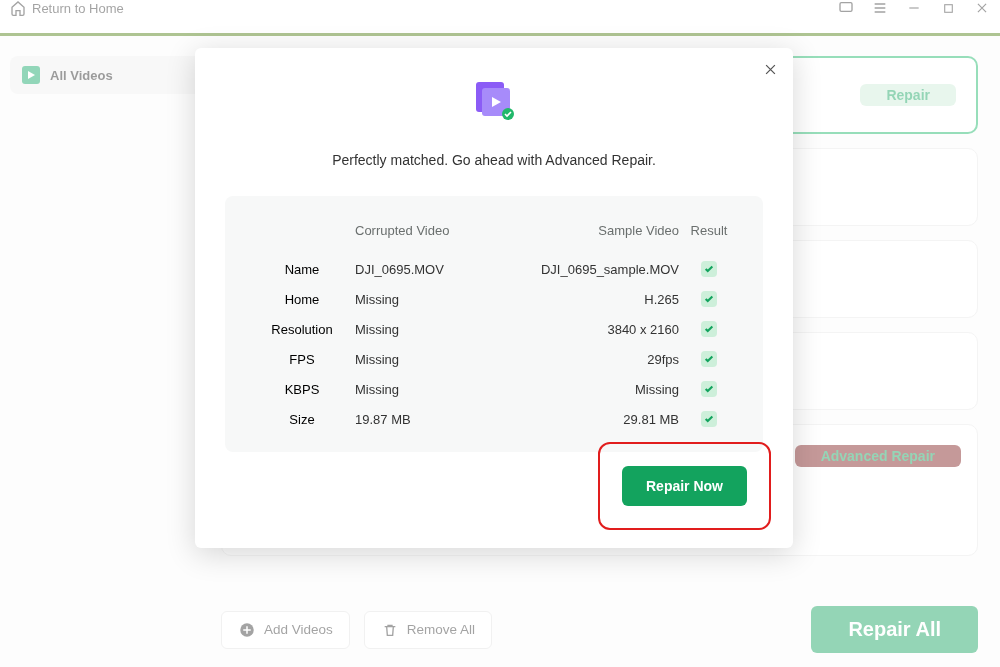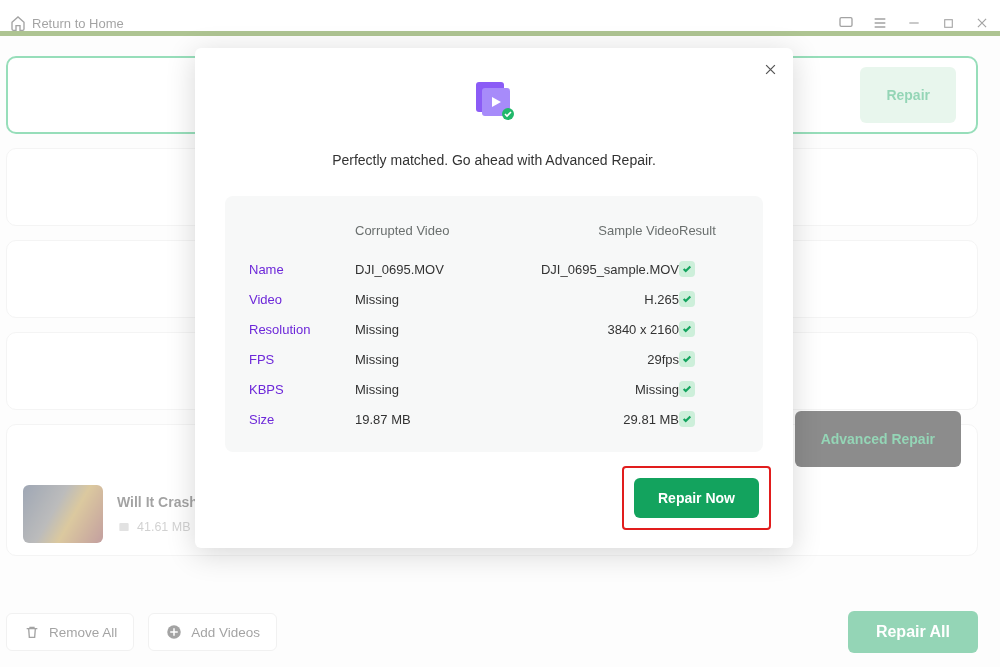--- a/index.html
+++ b/index.html
@@ -1,19 +1,19 @@
 <!DOCTYPE html>
 <html><head>
 <meta charset="utf-8">
 <style>
   * { box-sizing: border-box; margin: 0; padding: 0; font-family: -apple-system, BlinkMacSystemFont, "Segoe UI", Arial, sans-serif; }
   html, body { width: 1000px; height: 667px; overflow: hidden; background: #fafafa; }
 
   
-  .titlebar { height: 36px; display: flex; align-items: flex-end; padding: 0 10px; background: #fff; border-bottom: 5px solid #4d7c0f; }
+  .titlebar { height: 36px; display: flex; align-items: flex-start; padding: 0 10px; background: #fff; border-bottom: 3px solid #4d7c0f; }
   .titlebar-left { display: flex; align-items: center; gap: 6px; color: #333; font-size: 13px; }
   .titlebar-right { margin-left: auto; display: flex; align-items: center; gap: 18px; color: #444; }
   .tb-icon { width: 16px; height: 16px; display: inline-flex; align-items: center; justify-content: center; }
 
   
   .body { display: flex; height: calc(667px - 36px); }
 
   
   .sidebar { width: 215px; padding: 20px 10px; }
   .sidebar-item {
@@ -31,24 +31,24 @@
   .main { flex: 1; padding: 20px 22px 14px 6px; position: relative; }
 
   
   .cards { display: flex; flex-direction: column; gap: 14px; }
   .card {
     height: 78px; border: 1px solid #e6e6e6; border-radius: 10px; background: #fff;
     display: flex; align-items: center; justify-content: flex-end; padding: 0 20px;
   }
   .card.active { border: 2px solid #1ab667; }
   .pill {
-    border-radius: 6px; padding: 20px 26px; font-size: 14px; font-weight: 600;
+    border-radius: 6px; padding: 3px 26px; font-size: 14px; font-weight: 600;
     color: #13a35e; background: #cdebd7;
   }
-  .pill.light { background: #000000; color: #13a35e; font-weight: 600; }
+  .pill.light { background: #7f1d1d; color: #13a35e; font-weight: 600; }
   .card.tall { height: 132px; flex-direction: column; align-items: stretch; padding: 12px 16px; }
   .card.tall .row1 { display: flex; justify-content: flex-end; gap: 10px; }
   .card.tall .item {
     display: flex; gap: 14px; margin-top: 18px; align-items: center;
   }
   .thumb {
     width: 80px; height: 58px; border-radius: 6px;
     background: linear-gradient(120deg, #2a3c5a 0%, #6a6a6a 40%, #b0872a 60%, #7a2a2a 100%);
   }
   .meta-title { font-size: 14px; font-weight: 600; color: #333; }
@@ -64,21 +64,21 @@
   .btn {
     display: inline-flex; align-items: center; gap: 8px;
     padding: 9px 16px; font-size: 13.5px; border-radius: 6px;
     border: 1px solid #e0e0e0; background: #fff; color: #333; font-weight: 500;
   }
   .btn .circle {
     width: 18px; height: 18px; display: inline-flex; align-items: center; justify-content: center;
   }
   .btn-primary {
     margin-left: auto; background: #13a35e; color: #fff; border: none;
-    padding: 12px 28px; font-weight: 600; font-size: 16px;
+    padding: 12px 37px; font-weight: 600; font-size: 20px;
   }
 
   
   .overlay {
     position: fixed; inset: 0; background: rgba(255,255,255,0.55);
   }
   .modal {
     position: fixed; left: 195px; top: 48px; width: 598px; height: 500px;
     background: #fff; border-radius: 6px; box-shadow: 0 6px 30px rgba(0,0,0,0.16);
   }
@@ -88,34 +88,34 @@
   }
   .modal-icon { margin: 32px auto 0; width: 44px; height: 40px; display: block; }
   .modal-title { text-align: center; font-size: 14px; color: #333; margin-top: 32px; font-weight: 500; }
 
   .table-wrap {
     margin: 28px 30px 0; background: #f7f8f8; border-radius: 8px;
     padding: 20px 24px 18px;
   }
   .trow { display: flex; align-items: center; font-size: 13px; padding: 7px 0; }
   .thead .trow { padding-bottom: 16px; }
-  .c-label { width: 106px; color: #6d28d9; }
+  .c-label { width: 106px; color: #000000; text-align: center; }
   .c-corrupt { width: 154px; color: #333; }
   .c-sample { flex: 1; color: #333; text-align: right; }
-  .c-result { width: 60px; }
+  .c-result { width: 60px; text-align: center; }
   .thead .c-corrupt, .thead .c-sample, .thead .c-result { color: #6a6f6e; font-weight: 500; }
   .ok {
     width: 16px; height: 16px; background: #cdefda; border-radius: 4px;
     display: inline-flex; align-items: center; justify-content: center;
   }
   .ok svg { width: 10px; height: 10px; stroke: #13a35e; stroke-width: 2.5; fill: none; }
 
   .repair-now-wrap {
     position: absolute; right: 22px; bottom: 18px;
-    border: 2px solid #e11d1d; padding: 10px; border-radius: 4px;
+    border: 2px solid #e11d1d; padding: 22px; border-radius: 12px;
   }
   .repair-now {
     background: #13a35e; color: #fff; font-size: 14px; font-weight: 600;
     border: none; padding: 12px 24px; border-radius: 6px; cursor: pointer;
   }
 </style>
 </head>
 <body>
 
 <div class="titlebar">
@@ -152,20 +152,30 @@
     <span class="tb-icon">
       <svg viewBox="0 0 24 24" width="14" height="14" stroke="#333" stroke-width="2">
           <path d="M5 5l14 14M19 5L5 19"></path>
         </svg>
     </span>
   </div>
 </div>
 
 <div class="body">
 
+  <div class="sidebar">
+    <div class="sidebar-item">
+      <span class="play">
+        <svg viewBox="0 0 10 10">
+            <path d="M2 1l7 4-7 4z"></path>
+          </svg>
+      </span>
+      <span>All Videos</span>
+    </div>
+  </div>
 
   <div class="main">
     <div class="cards">
       <div class="card active">
         <div class="pill">
           <span>Repair</span>
         </div>
       </div>
       <div class="card"></div>
       <div class="card"></div>
@@ -208,34 +218,34 @@
               </span>
             </div>
           </div>
         </div>
       </div>
     </div>
 
     <div class="bottom">
       <div class="btn">
         <span class="circle">
-          <svg viewBox="0 0 24 24" width="16" height="16" fill="none" stroke="#333" stroke-width="2">
-              <path d="M4 7h16M9 7V5h6v2M7 7l1 13h8l1-13"></path>
-            </svg>
-        </span>
-        <span>Remove All</span>
-      </div>
-      <div class="btn">
-        <span class="circle">
           <svg viewBox="0 0 24 24" width="18" height="18">
               <circle cx="12" cy="12" r="9" fill="#333"></circle>
               <path d="M12 7v10M7 12h10" stroke="#fff" stroke-width="2"></path>
             </svg>
         </span>
         <span>Add Videos</span>
+      </div>
+      <div class="btn">
+        <span class="circle">
+          <svg viewBox="0 0 24 24" width="16" height="16" fill="none" stroke="#333" stroke-width="2">
+              <path d="M4 7h16M9 7V5h6v2M7 7l1 13h8l1-13"></path>
+            </svg>
+        </span>
+        <span>Remove All</span>
       </div>
       <div class="btn btn-primary">
         <span>Repair All</span>
       </div>
     </div>
   </div>
 </div>
 
 <div class="overlay"></div>
 <div class="modal">
@@ -267,21 +277,21 @@
           <div class="c-label">Name</div>
           <div class="c-corrupt">DJI_0695.MOV</div>
           <div class="c-sample">DJI_0695_sample.MOV</div>
           <div class="c-result"><span class="ok">
               <svg viewBox="0 0 12 12">
                 <path d="M2 6l2.5 2.5L10 3"></path>
               </svg>
             </span></div>
         </div>
         <div class="trow">
-          <div class="c-label">Video</div>
+          <div class="c-label">Home</div>
           <div class="c-corrupt">Missing</div>
           <div class="c-sample">H.265</div>
           <div class="c-result"><span class="ok">
               <svg viewBox="0 0 12 12">
                 <path d="M2 6l2.5 2.5L10 3"></path>
               </svg>
             </span></div>
         </div>
         <div class="trow">
           <div class="c-label">Resolution</div>

